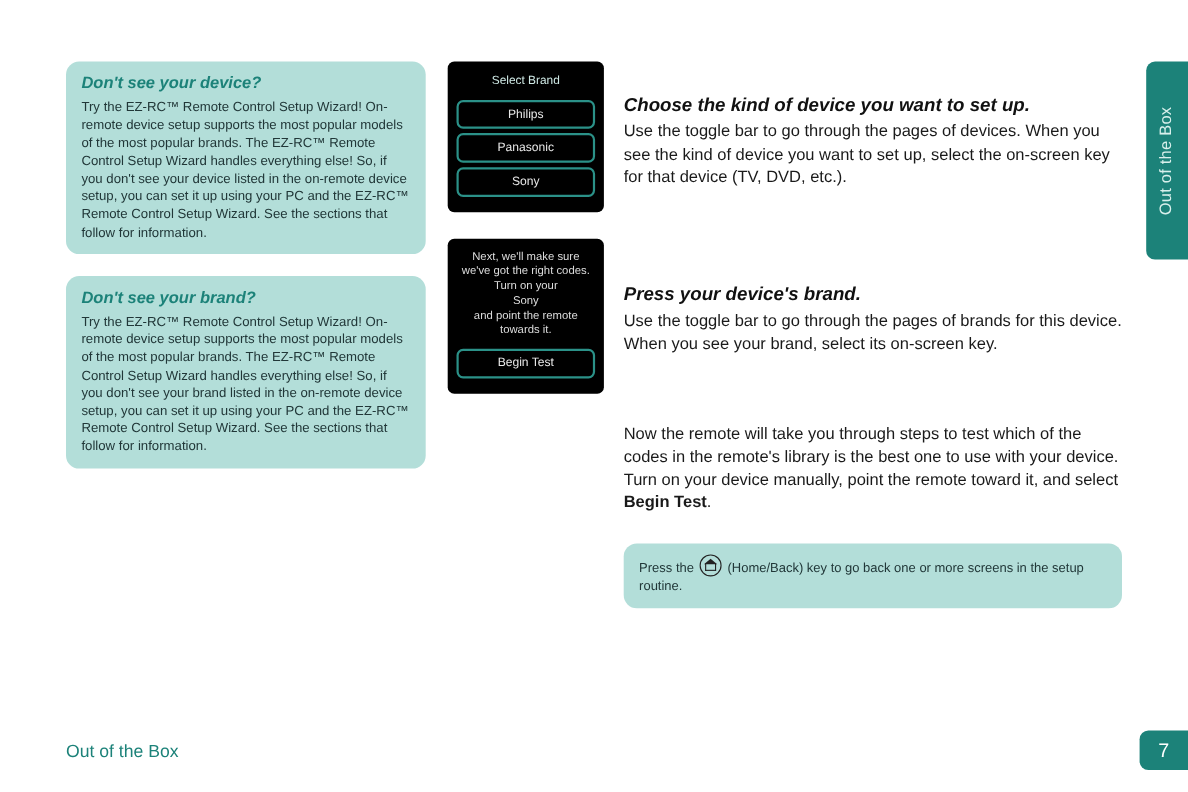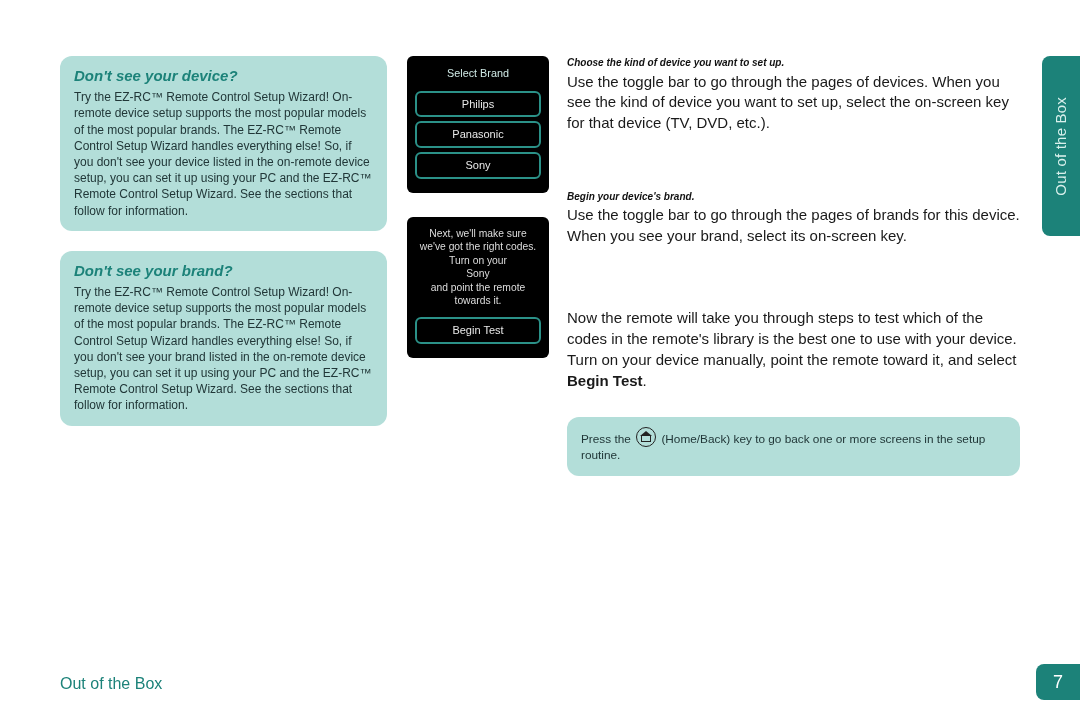--- a/index.html
+++ b/index.html
@@ -109,21 +109,21 @@
   .ico-home:before{
     content:"";position:absolute;left:4px;top:7px;width:8px;height:6px;border:1.5px solid #222;border-top:none;
   }
   .ico-home:after{
     content:"";position:absolute;left:3px;top:3px;width:0;height:0;
     border-left:6px solid transparent;border-right:6px solid transparent;border-bottom:5px solid #222;
   }
 
   
   .rcol .h{
-    font-weight:bold;font-style:italic;font-size:10px;color:#111;margin-bottom:2px;
+    font-weight:bold;font-style:italic;font-size:17px;color:#111;margin-bottom:2px;margin-top:29px;
   }
   .rcol .p{font-size:15px;line-height:1.38;color:#1a1a1a;margin-bottom:26px}
 
   .small{font-size:11.8px}
 </style>
 </head>
 <body>
 
 <div class="side-tab">
   <span>Out of the Box</span>
@@ -170,21 +170,21 @@
     </div>
 
   </div>
 
   <div class="rcol" style="flex:1;max-width:470px">
 
     <div class="h">Choose the kind of device you want to set up.</div>
     <div class="p">Use the toggle bar to go through the pages of devices. When you see the kind of device you want to set up, select the on-screen key for that device (TV, DVD, etc.).</div>
 
     <div style="height:30px"></div>
-    <div class="h">Begin your device's brand.</div>
+    <div class="h">Press your device's brand.</div>
     <div class="p">Use the toggle bar to go through the pages of brands for this device. When you see your brand, select its on-screen key.</div>
 
     <div style="height:36px"></div>
     <div class="p">
       <span>Now the remote will take you through steps to test which of the codes in the remote's library is the best one to use with your device. Turn on your device manually, point the remote toward it, and select </span><b>Begin Test</b><span>.</span>
     </div>
 
     <div class="callout" style="margin-top:4px">
       <div class="small" style="color:#213738">
         <span>Press the </span><span class="ico-home"></span><span> (Home/Back) key to go back one or more screens in the setup routine.</span>

